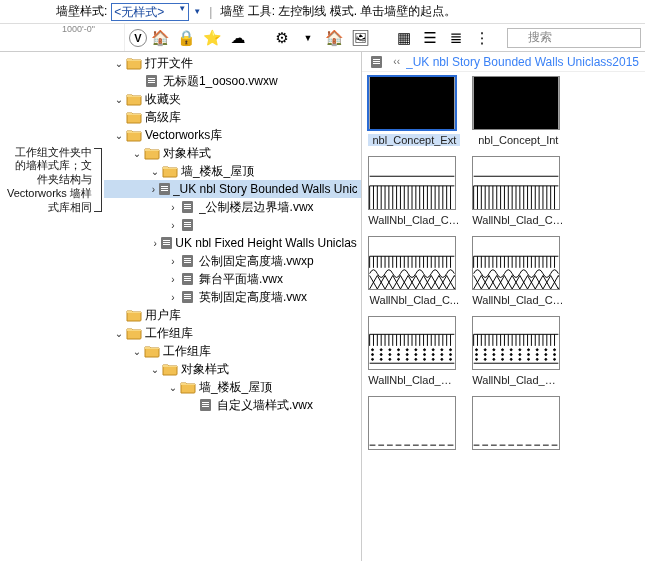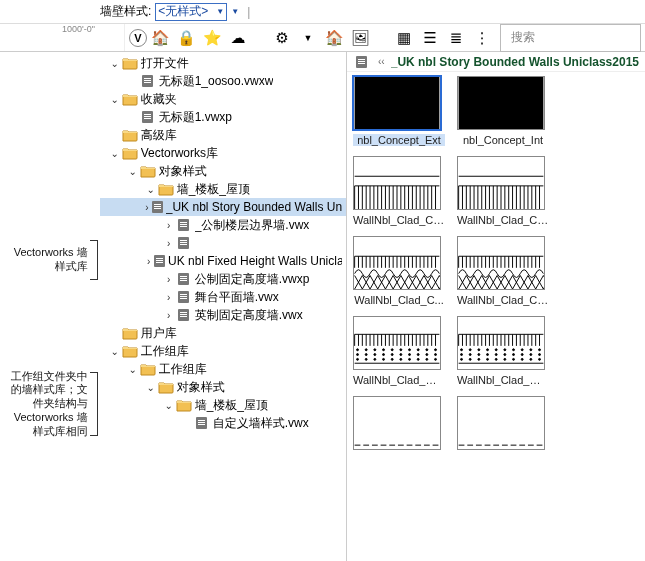--- a/index.html
+++ b/index.html
@@ -1,31 +1,31 @@
 <!DOCTYPE html>
 <html><head>
 <meta charset="utf-8">
 <style>
   * { box-sizing: border-box; margin: 0; padding: 0; font-family: "Microsoft YaHei", Arial, sans-serif; }
   body { background: #fff; font-size: 12px; color: #000; width: 645px; height: 561px; overflow: hidden; position: relative; }
 
   .top-bar { display: flex; align-items: center; height: 24px; padding: 2px 0 2px 56px; gap: 4px; border-bottom: 1px solid #ddd; }
-  .top-bar .lbl { font-size: 12px; margin-left: 44px; }
-  .style-select { border: 1px solid #3b6fc4; color: #1a4aa0; padding: 0 2px; height: 18px; display: flex; align-items: center; gap: 8px; }
+  .top-bar .lbl { font-size: 12px; }
+  .style-select { border: 1px solid #3b6fc4; color: #1a4aa0; padding: 0 2px; height: 18px; display: flex; align-items: flex-start; gap: 14px; }
   .style-select .tri { font-size: 8px; }
   .sep { color: #999; margin: 0 4px; }
   .hint { font-size: 12px; }
 
   .ruler-row { display: flex; align-items: center; height: 28px; border-bottom: 1px solid #ccc; }
   .ruler-part { width: 125px; height: 100%; display: flex; align-items: flex-start; padding-left: 62px; font-size: 9px; color: #888; border-right: 1px solid #eee; }
   .icon-row { display: flex; align-items: center; flex: 1; height: 100%; padding: 0 4px; gap: 0; }
   .ibtn { width: 26px; height: 24px; display: flex; align-items: center; justify-content: center; border: 1px solid transparent; }
   .ibtn svg, .ibtn span.emoji { width: 18px; height: 18px; font-size: 15px; line-height: 18px; text-align: center; }
   .igap { width: 18px; }
-  .search-box { border: 1px solid #bbb; height: 28px; padding: 1px 10px; margin-left: 5px; min-width: 60px; color: #888; background: #fff; flex:1; display:flex; align-items:center;}
+  .search-box { border: 1px solid #bbb; height: 20px; padding: 1px 20px; margin-left: 12px; min-width: 60px; color: #888; background: #fff; flex:1; display:flex; align-items:center;}
 
   .main { display: flex; height: calc(561px - 24px - 28px); }
 
   .annot-col { width: 125px; padding: 4px 2px 0 4px; font-size: 11px; color: #111; }
   .annot-block { margin-top: 184px; line-height: 1.25; }
   .annot-brace { display: flex; align-items: center; }
   .annot-brace .txt { text-align: right; flex: 1; }
   .annot-brace .brace { width: 8px; margin-left: 2px; align-self: stretch; display:flex; flex-direction:column; }
   .brace .b-top, .brace .b-bot { flex:1; border-right:1px solid #333; }
   .brace .b-top { border-top:1px solid #333; }
@@ -40,41 +40,42 @@
   .tg.empty { color: transparent; }
   .ficon { width: 16px; height: 14px; display:inline-flex; align-items:center; justify-content:center; margin-right: 3px; font-size:12px;}
   .doc { background:#777; width:11px; height:12px; border-radius:1px; position:relative; }
   .doc::after{content:"";position:absolute;top:3px;left:2px;width:7px;height:1px;background:#fff;box-shadow:0 2px 0 #fff,0 4px 0 #fff;}
   .bold { font-weight: 400; }
   .trow .txt { overflow: hidden; text-overflow: clip; }
 
   .preview-panel { flex: 1; display: flex; flex-direction: column; }
   .prev-head { display: flex; align-items: center; height: 20px; padding: 2px 6px; gap: 6px; border-bottom: 1px solid #eee; }
   .prev-head .doc { flex:none;}
-  .prev-head .title { color: #14532d; white-space: nowrap; overflow: hidden; font-weight: bold; }
+  .prev-head .title { color: #3b82f6; white-space: nowrap; overflow: hidden; }
   .prev-grid { flex:1; overflow:hidden; padding: 4px 6px; }
   .prow { display: flex; gap: 12px; margin-bottom: 10px; }
   .pcell { width: 92px; }
   .thumb { width: 88px; height: 54px; border: 1px solid #888; display:flex; align-items:center; justify-content:center; background:#fff; margin-bottom:4px; overflow:hidden;}
   .thumb.sel { border-color:#2a6bd4; box-shadow:0 0 0 1px #2a6bd4; }
   .thumb svg { width: 100%; height: 100%; }
   .plabel { font-size: 11px; color: #222; text-align: center; white-space: nowrap; overflow: hidden; text-overflow: ellipsis; }
   .plabel.sel { background:#cde0f7; }
 </style>
 </head>
 <body>
 
 <div class="top-bar">
   <span class="lbl">墙壁样式:</span>
   <div class="style-select">
     <span>&lt;无样式&gt;</span>
     <span class="tri">▼</span>
   </div>
   <span class="tri" style="font-size:8px;color:#1a4aa0;">▼</span>
   <span class="sep">|</span>
+  <span class="hint">墙壁 工具: 左控制线 模式. 单击墙壁的起点。</span>
 </div>
 
 <div class="ruler-row">
   <div class="ruler-part">
     <span>1000'-0"</span>
   </div>
   <div class="icon-row">
     <div class="ibtn" style="font-weight:700;border:1px solid #888;border-radius:50%;width:18px;height:18px;font-size:11px;">V</div>
     <div class="ibtn">
         <span class="emoji">🏠</span>
@@ -113,27 +114,20 @@
         <span class="emoji">⋮</span>
       </div>
     <div class="search-box">
       <span textcontent="搜索">搜索</span>
     </div>
   </div>
 </div>
 
 <div class="main">
   <div class="annot-col">
-    <div class="annot-block annot-brace" style="height:40px;">
-      <div class="txt">Vectorworks 墙样式库</div>
-      <div class="brace">
-          <div class="b-top"></div>
-          <div class="b-bot"></div>
-        </div>
-    </div>
     <div class="annot-block annot2 annot-brace" style="height:64px;">
       <div class="txt">工作组文件夹中的墙样式库；文件夹结构与 Vectorworks 墙样式库相同</div>
       <div class="brace">
           <div class="b-top"></div>
           <div class="b-bot"></div>
         </div>
     </div>
   </div>
 
   <div class="tree-panel" id="tree">
@@ -159,28 +153,20 @@
       <div class="trow">
         <span class="ind" style="width: 8px;"></span>
         <span class="tg">⌄</span>
         <span class="ficon">
           <svg viewBox="0 0 16 14">
             <path fill="#f2c053" stroke="#c08a20" d="M1 3h5l1 1h8v8a1 1 0 0 1-1 1H1z"></path>
             <path fill="#f8d884" d="M1 3h5l1 1h8v1H1z"></path>
           </svg>
         </span>
         <span class="txt bold">收藏夹</span>
-      </div>
-      <div class="trow">
-        <span class="ind" style="width: 26px;"></span>
-        <span class="tg empty">·</span>
-        <span class="ficon">
-          <span class="doc"></span>
-        </span>
-        <span class="txt">无标题1.vwxp</span>
       </div>
       <div class="trow">
         <span class="ind" style="width: 8px;"></span>
         <span class="tg empty">·</span>
         <span class="ficon">
           <svg viewBox="0 0 16 14">
             <path fill="#f2c053" stroke="#c08a20" d="M1 3h5l1 1h8v8a1 1 0 0 1-1 1H1z"></path>
             <path fill="#f8d884" d="M1 3h5l1 1h8v1H1z"></path>
           </svg>
         </span>

